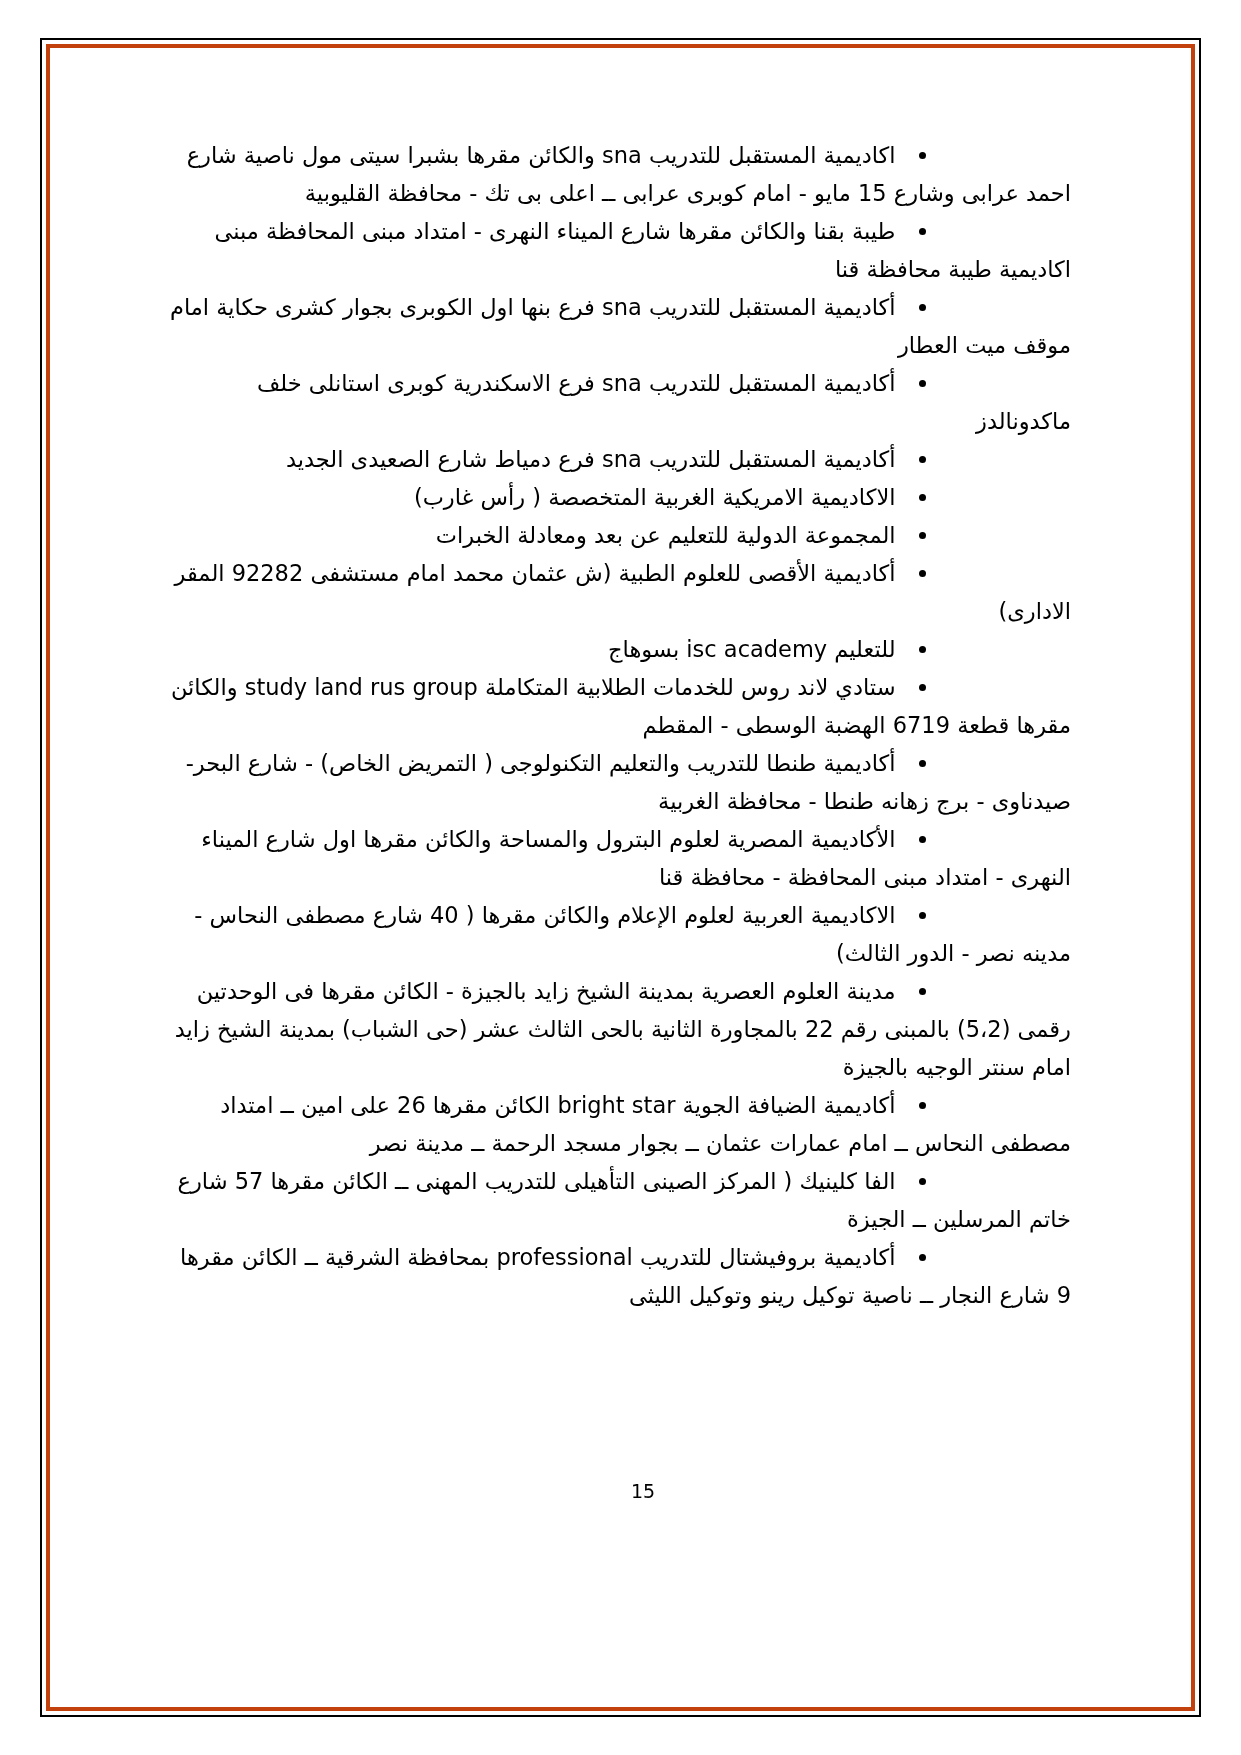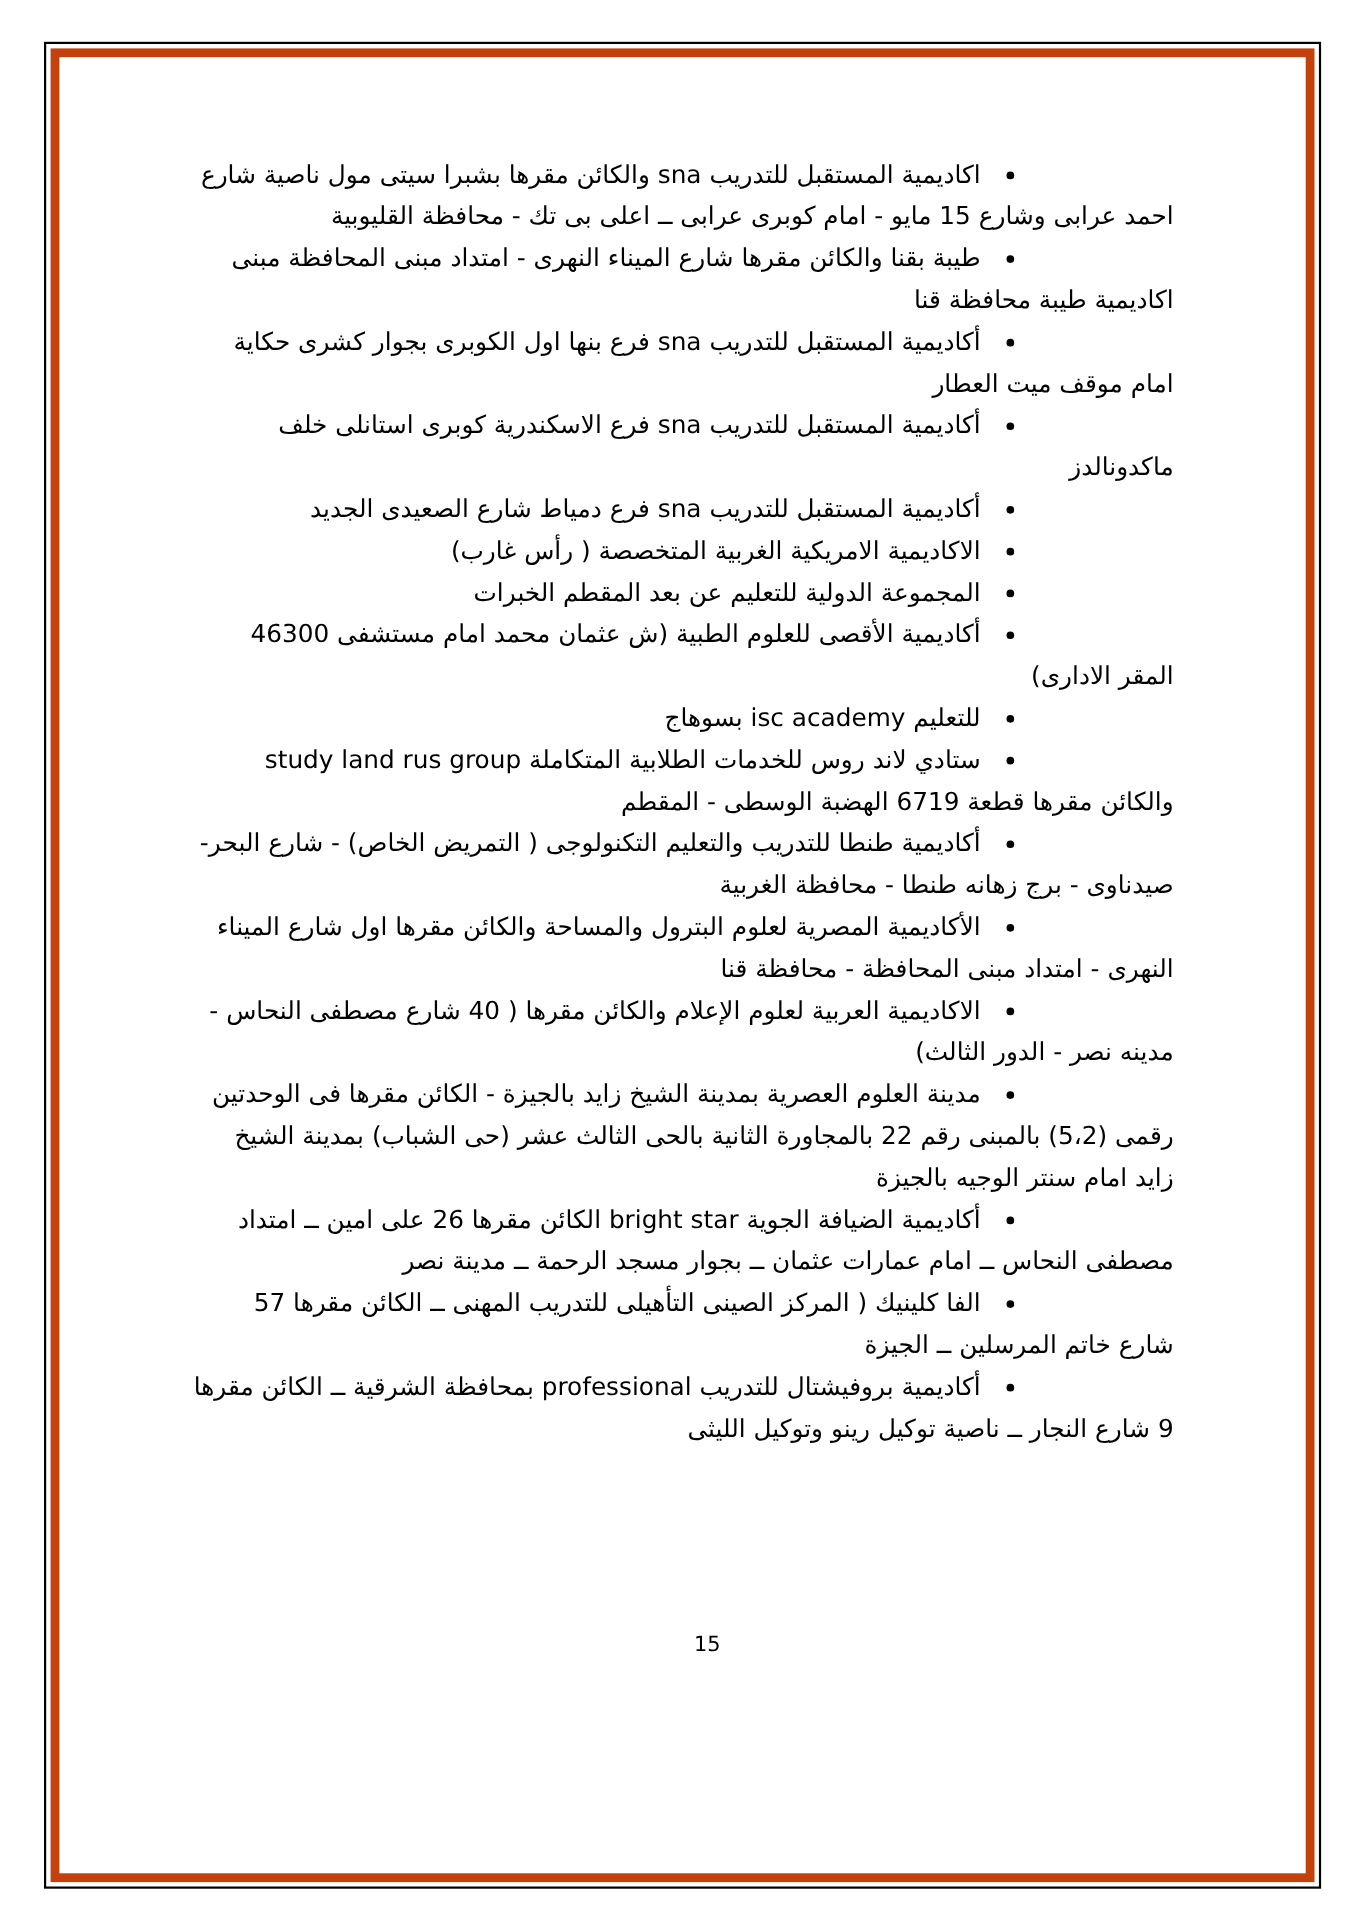--- a/index.html
+++ b/index.html
@@ -21,21 +21,21 @@
     width: 100%;
     height: 100%;
     box-sizing: border-box;
     border: 2px solid #000000;
     padding: 4px;
   }
   .border-inner {
     width: 100%;
     height: 100%;
     box-sizing: border-box;
-    border: 8px solid #c2410c;
+    border: 4px solid #c2410c;
     position: relative;
   }
   .content {
     position: absolute;
     top: 88px;
     right: 120px;
     left: 120px;
     direction: rtl;
   }
   ul.academy-list {
@@ -72,22 +72,22 @@
     <div class="border-inner">
 
       <div class="content">
         <ul class="academy-list">
           <li>اكاديمية المستقبل للتدريب sna والكائن مقرها بشبرا سيتى مول ناصية شارع احمد عرابى وشارع 15 مايو - امام كوبرى عرابى ــ اعلى بى تك - محافظة القليوبية</li>
           <li>طيبة بقنا والكائن مقرها شارع الميناء النهرى - امتداد مبنى المحافظة مبنى اكاديمية طيبة محافظة قنا</li>
           <li>أكاديمية المستقبل للتدريب sna فرع بنها اول الكوبرى بجوار كشرى حكاية امام موقف ميت العطار</li>
           <li>أكاديمية المستقبل للتدريب sna فرع الاسكندرية كوبرى استانلى خلف ماكدونالدز</li>
           <li>أكاديمية المستقبل للتدريب sna فرع دمياط شارع الصعيدى الجديد</li>
           <li>الاكاديمية الامريكية الغربية المتخصصة ( رأس غارب)</li>
-          <li>المجموعة الدولية للتعليم عن بعد المقطم الخبرات</li>
-          <li>أكاديمية الأقصى للعلوم الطبية (ش عثمان محمد امام مستشفى 46300 المقر الادارى)</li>
+          <li>المجموعة الدولية للتعليم عن بعد ومعادلة الخبرات</li>
+          <li>أكاديمية الأقصى للعلوم الطبية (ش عثمان محمد امام مستشفى 92282 المقر الادارى)</li>
           <li>للتعليم isc academy بسوهاج</li>
           <li>ستادي لاند روس للخدمات الطلابية المتكاملة study land rus group والكائن مقرها قطعة 6719 الهضبة الوسطى - المقطم</li>
           <li>أكاديمية طنطا للتدريب والتعليم التكنولوجى ( التمريض الخاص) - شارع البحر- صيدناوى - برج زهانه طنطا - محافظة الغربية</li>
           <li>الأكاديمية المصرية لعلوم البترول والمساحة والكائن مقرها اول شارع الميناء النهرى - امتداد مبنى المحافظة - محافظة قنا</li>
           <li>الاكاديمية العربية لعلوم الإعلام والكائن مقرها ( 40 شارع مصطفى النحاس - مدينه نصر - الدور الثالث)</li>
           <li>مدينة العلوم العصرية بمدينة الشيخ زايد بالجيزة - الكائن مقرها فى الوحدتين رقمى (5،2) بالمبنى رقم 22 بالمجاورة الثانية بالحى الثالث عشر (حى الشباب) بمدينة الشيخ زايد امام سنتر الوجيه بالجيزة</li>
           <li>أكاديمية الضيافة الجوية bright star الكائن مقرها 26 على امين ــ امتداد مصطفى النحاس ــ امام عمارات عثمان ــ بجوار مسجد الرحمة ــ مدينة نصر</li>
           <li>الفا كلينيك ( المركز الصينى التأهيلى للتدريب المهنى ــ الكائن مقرها 57 شارع خاتم المرسلين ــ الجيزة</li>
           <li>أكاديمية بروفيشتال للتدريب professional بمحافظة الشرقية ــ الكائن مقرها 9 شارع النجار ــ ناصية توكيل رينو وتوكيل الليثى</li>
         </ul>

